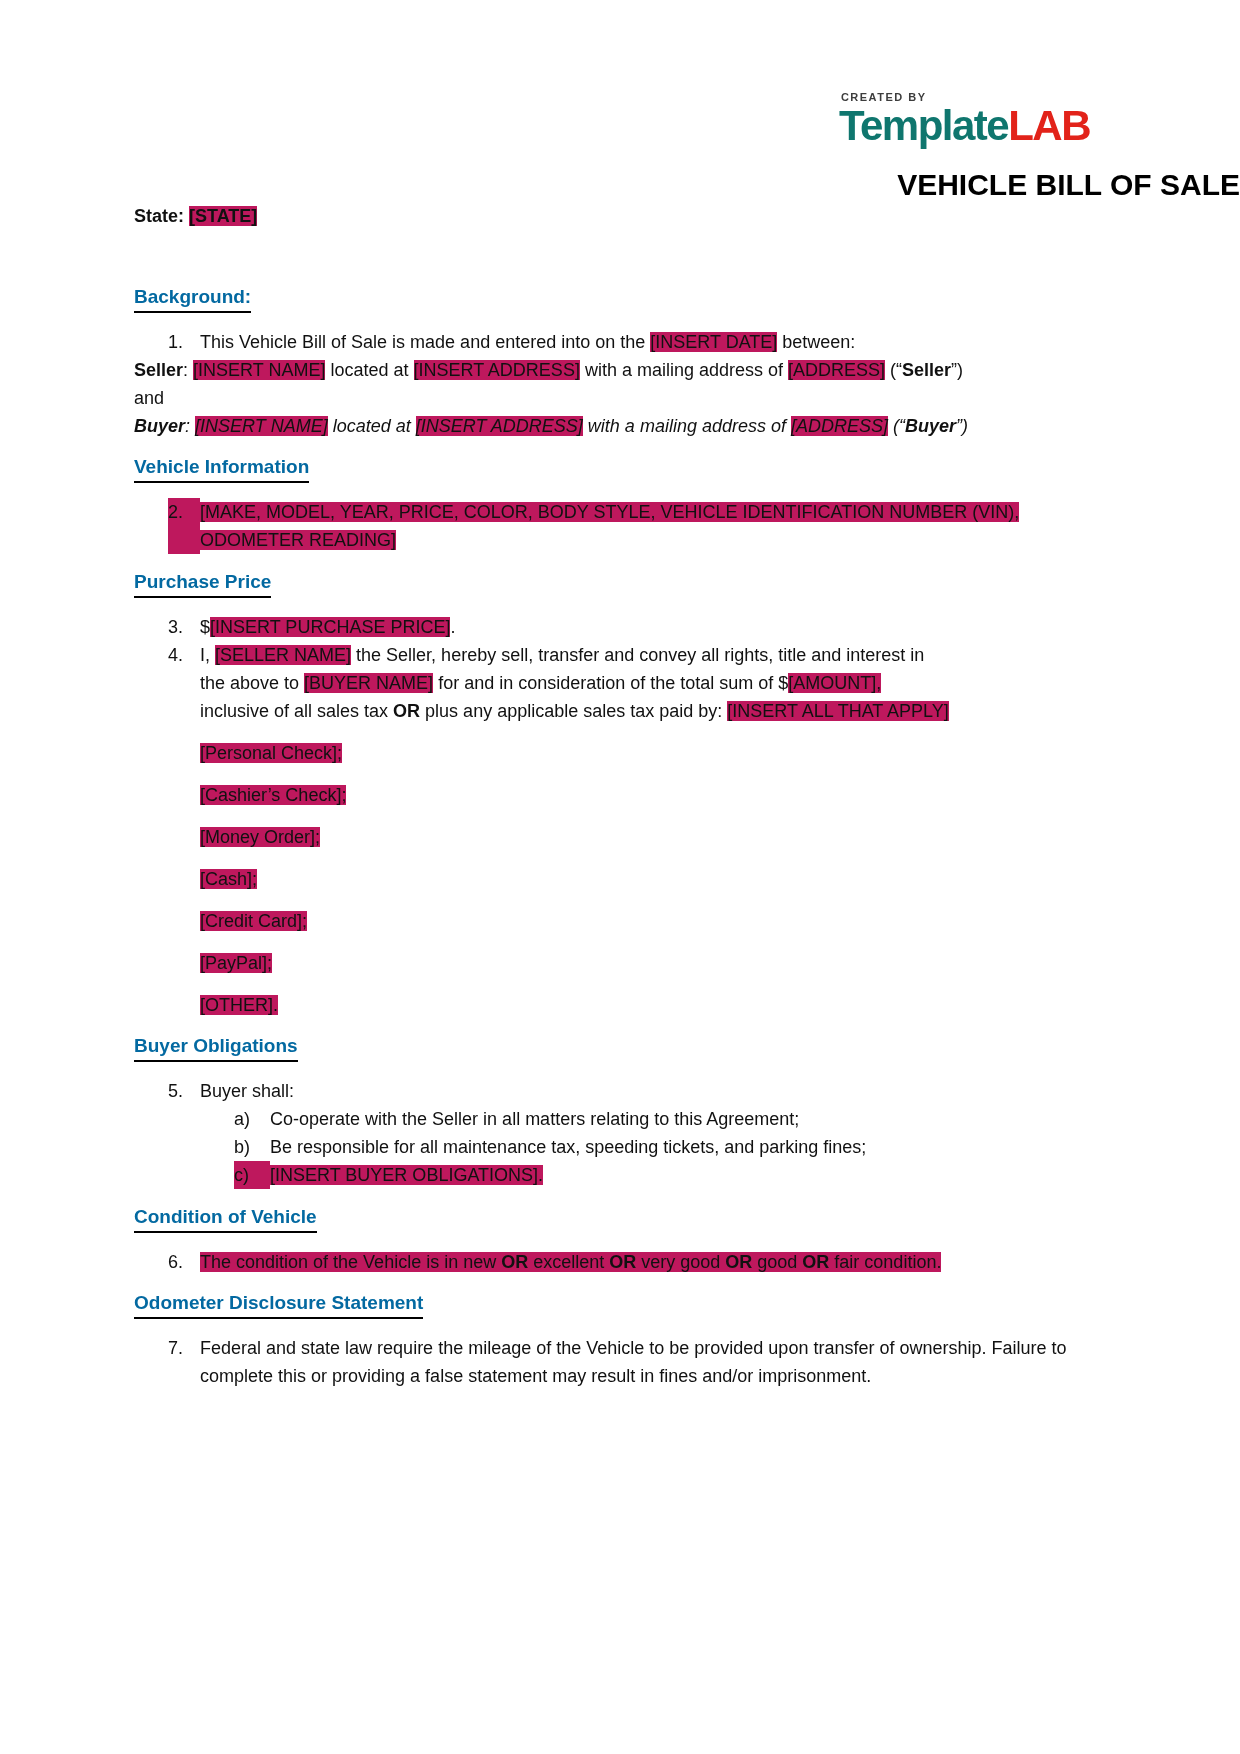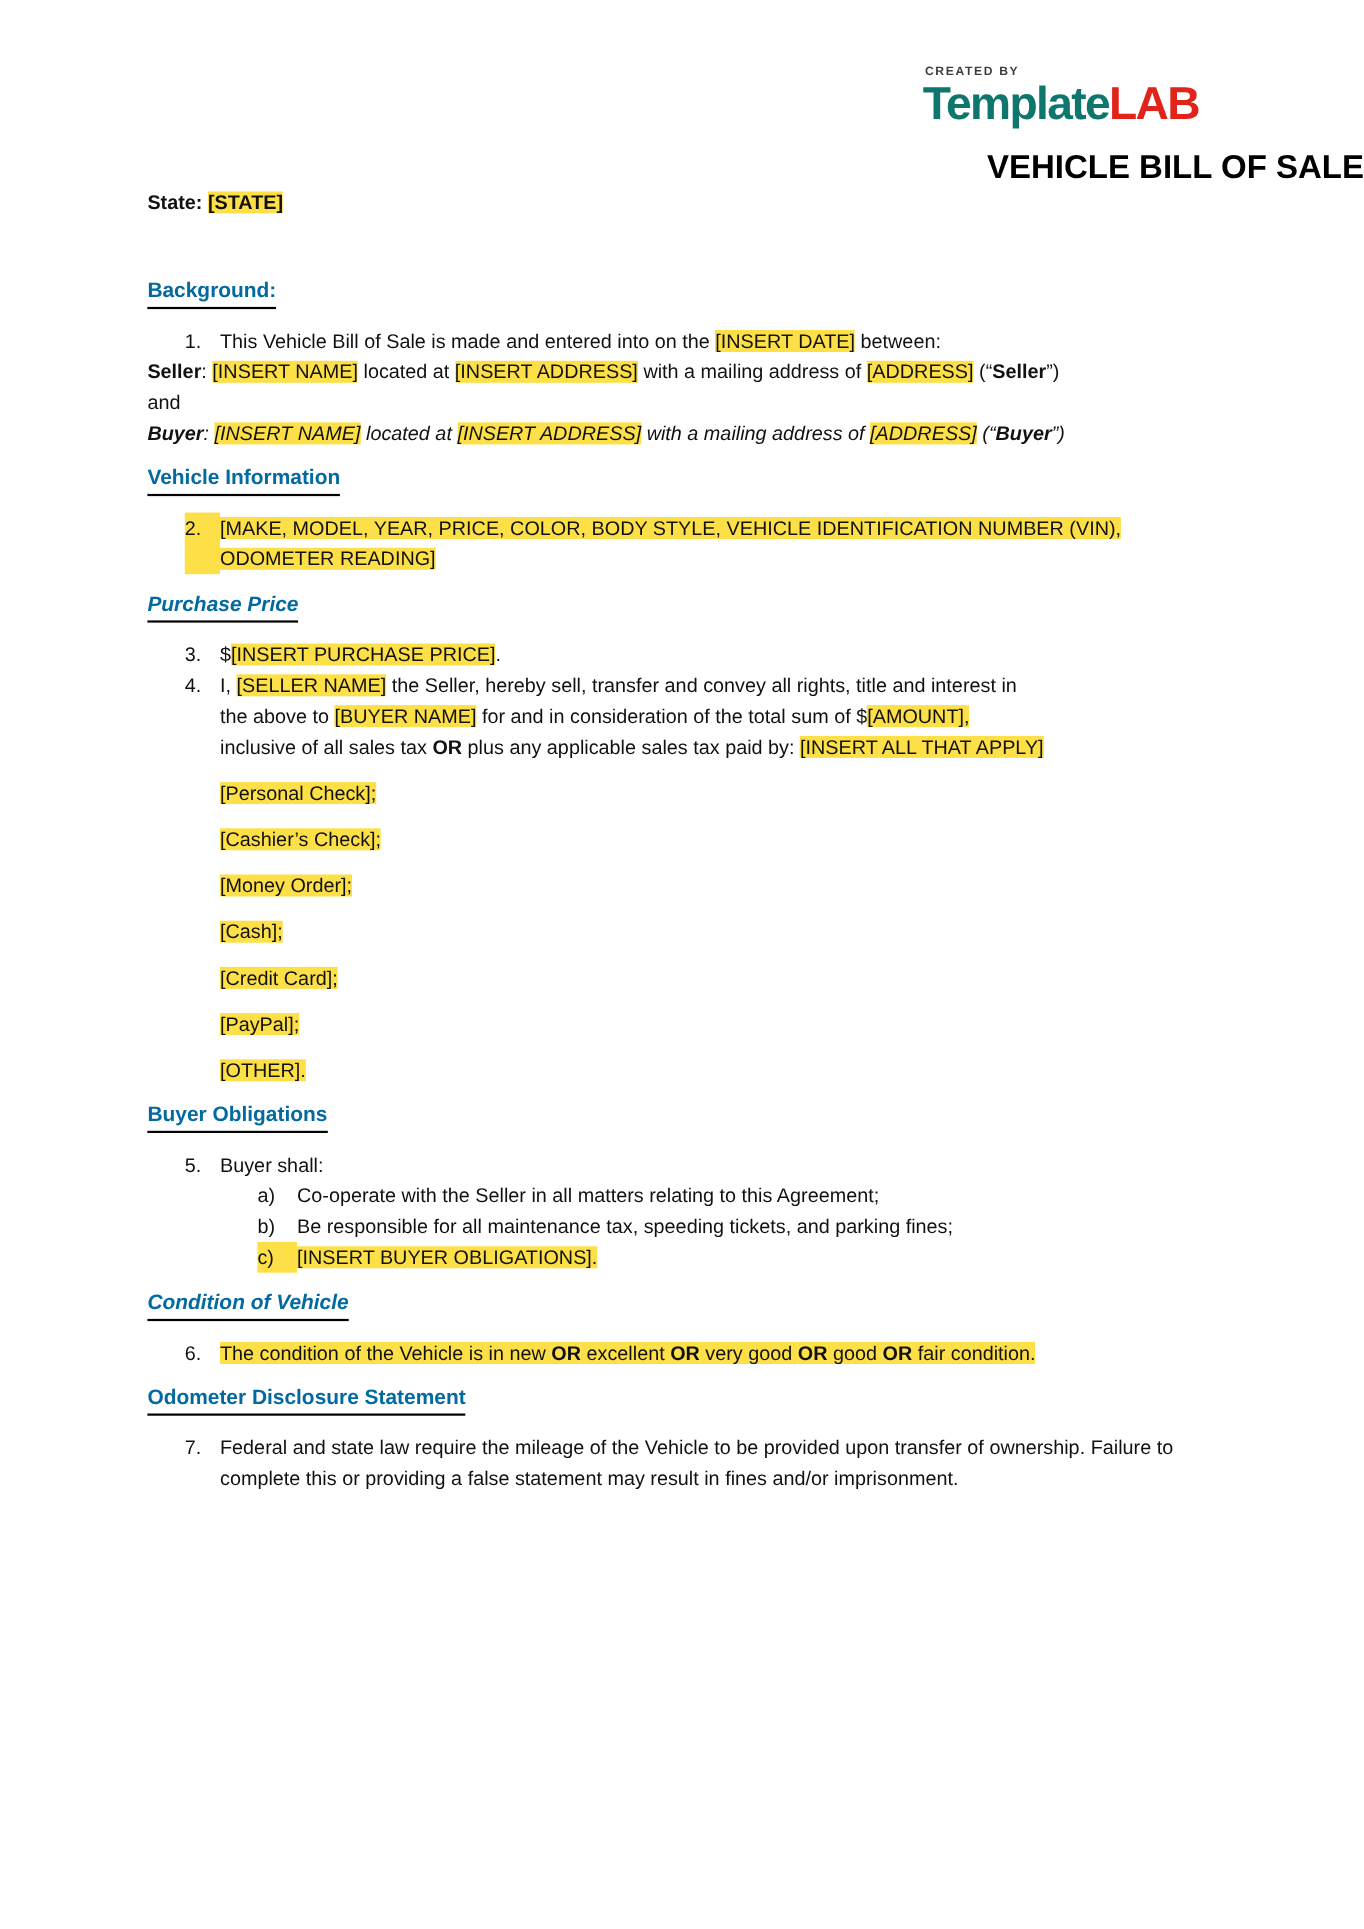--- a/index.html
+++ b/index.html
@@ -4,44 +4,45 @@
 <style>
   html,body{margin:0;padding:0;background:#ffffff;}
   .page{
     position:relative;
     width:1240px;height:1526px;
     background:#ffffff;
     font-family:"Liberation Sans",sans-serif;
     color:#111111;
     overflow:hidden;
     box-sizing:border-box;
+    margin-top:32px;
   }
   .content{padding:0 135px 0 134px;}
   
   .logo{position:absolute;top:60px;right:150px;text-align:left;line-height:1;}
   .created-by{font-size:11px;font-weight:700;letter-spacing:1.5px;color:#3d3d3d;margin:0 0 2px 2px;}
   .brand{font-size:42px;font-weight:700;letter-spacing:-1.5px;line-height:1;}
   .brand-t{color:#0f766e;}
   .brand-l{color:#e2231a;}
   
   .title{margin:0;padding-top:136px;text-align:right;font-size:30px;line-height:34px;font-weight:700;color:#000;}
   
   .p,.li,.sub,.pay{font-size:18px;line-height:28px;}
   .b{font-weight:700;}
-  .hl{background:#fde047;}
+  .hl{background:#be185d;}
   .state{margin-top:26px;font-weight:700;}
   
   .heading{
     display:table;
     margin:14px 0 0 0;
     font-size:19px;line-height:26px;font-weight:700;color:#0369a1;
     border-bottom:2px solid #000;padding-bottom:1px;
   }
   .mt-xl{margin-top:54px;}
-  .mt-md{margin-top:15px;font-style:italic;}
+  .mt-md{margin-top:15px;}
   .mt-sm{margin-top:9px;font-style:italic;}
   .mt-p{margin-top:16px;}
   .mt-li7{margin-top:24px;}
   
   .li{display:flex;margin-top:15px;}
   .li.tight{margin-top:0;}
   .li .num{flex:0 0 32px;width:32px;margin-left:34px;}
   .li .body{flex:1;max-width:905px;}
   
   .sub{display:flex;margin-top:0;}

